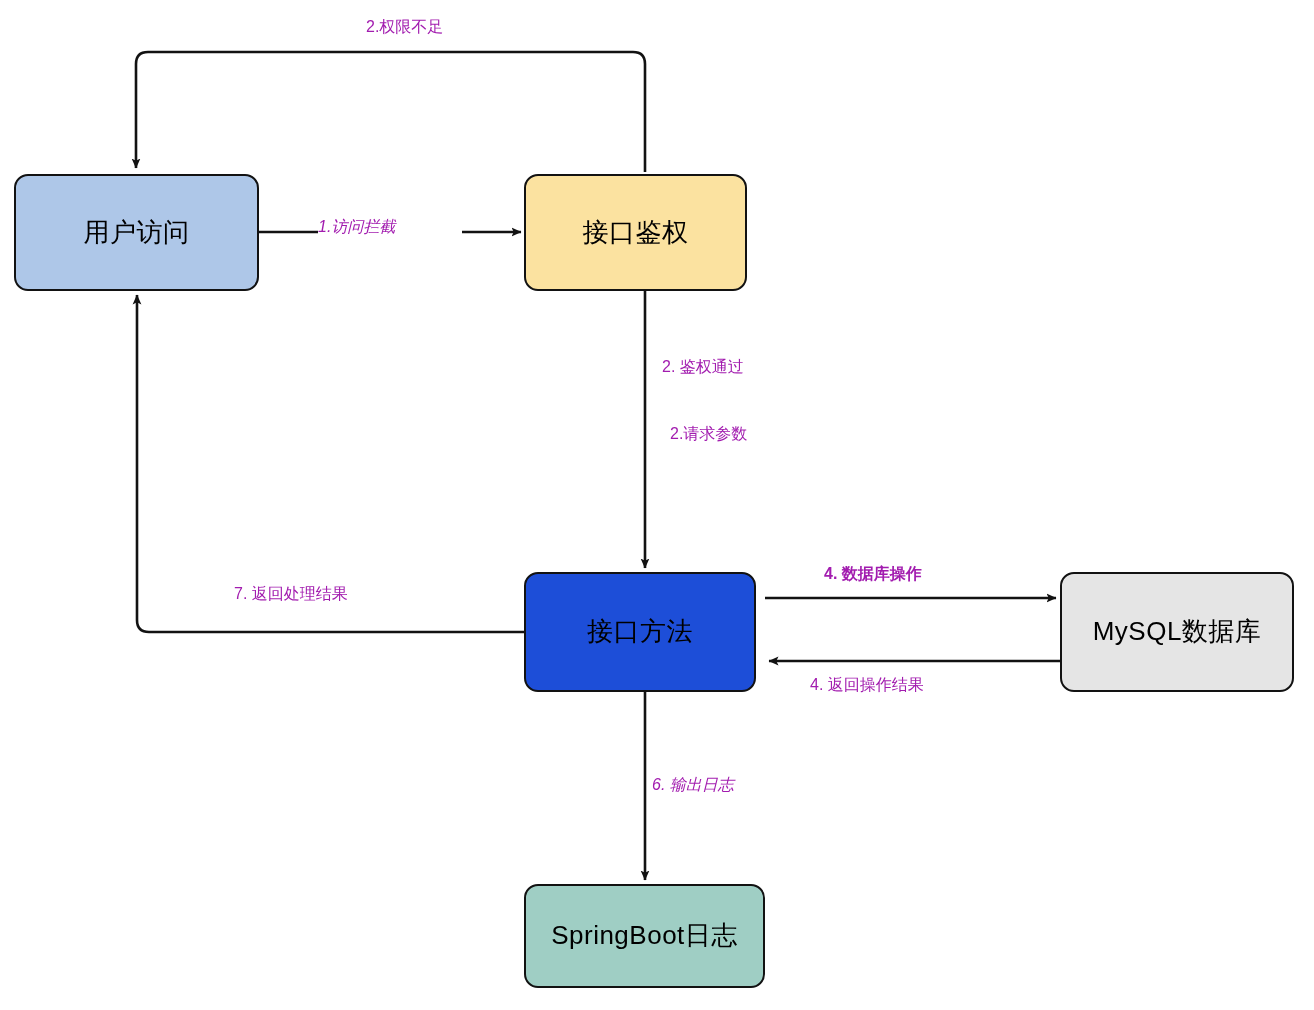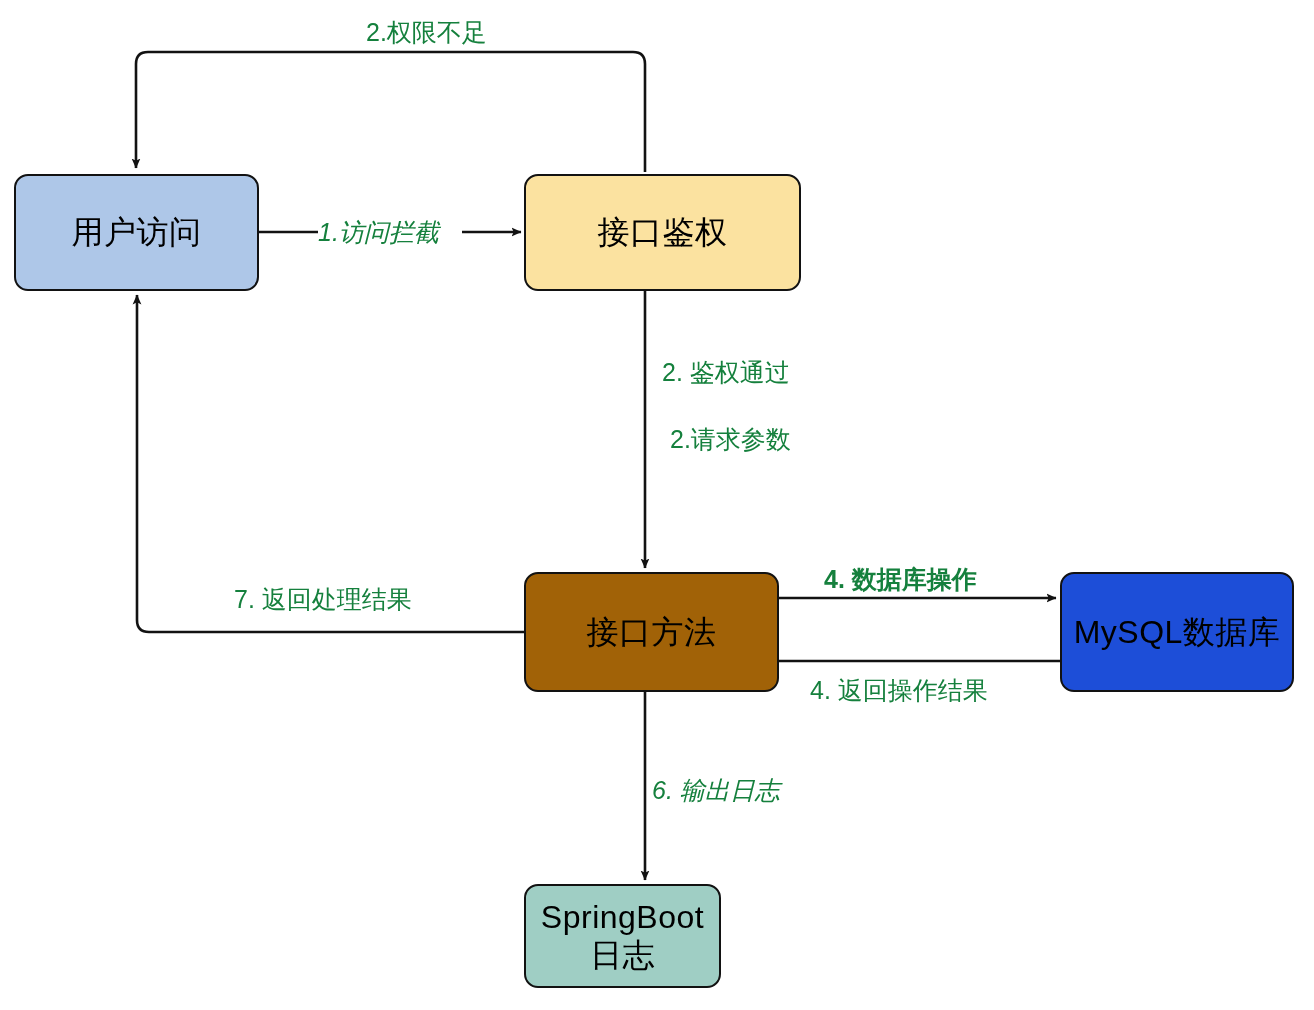--- a/index.html
+++ b/index.html
@@ -27,29 +27,29 @@
   .node-box {
     position: absolute;
     box-sizing: border-box;
     border: 2px solid #121212;
     border-radius: 14px;
     display: flex;
     align-items: center;
     justify-content: center;
     text-align: center;
     color: #000000;
-    font-size: 32px;
+    font-size: 26px;
     line-height: 1.2;
     letter-spacing: 0.5px;
     font-family: "Liberation Sans", "DejaVu Sans", sans-serif;
   }
   .edge-label {
     position: absolute;
-    color: #15803d;
-    font-size: 25px;
+    color: #a21caf;
+    font-size: 16px;
     line-height: 1.15;
     white-space: nowrap;
     background: #ffffff;
     font-family: "Liberation Sans", "DejaVu Sans", sans-serif;
   }
   .edge-label.no-bg {
     background: transparent;
   }
 </style>
 </head>
@@ -89,27 +89,27 @@
       <path d="M645,692 L645,880" fill="none" stroke="#121212" stroke-width="2.6" marker-end="url(#arrowhead)"></path>
     </g>
 
     <g>
       <path d="M524,632 L149,632 Q137,632 137,620 L137,295" fill="none" stroke="#121212" stroke-width="2.6" marker-end="url(#arrowhead)"></path>
     </g>
   </svg>
 
   <div class="node-box" id="node-user-access" style="left:14px; top:174px; width:245px; height:117px; background:#aec7e8;">用户访问</div>
 
-  <div class="node-box" id="node-interface-auth" style="left:524px; top:174px; width:277px; height:117px; background:#fbe2a0;">接口鉴权</div>
+  <div class="node-box" id="node-interface-auth" style="left:524px; top:174px; width:223px; height:117px; background:#fbe2a0;">接口鉴权</div>
 
-  <div class="node-box" id="node-interface-method" style="left:524px; top:572px; width:255px; height:120px; background:#a16207;">接口方法</div>
+  <div class="node-box" id="node-interface-method" style="left:524px; top:572px; width:232px; height:120px; background:#1d4ed8;">接口方法</div>
 
-  <div class="node-box" id="node-mysql-database" style="left:1060px; top:572px; width:234px; height:120px; background:#1d4ed8;">MySQL数据库</div>
+  <div class="node-box" id="node-mysql-database" style="left:1060px; top:572px; width:234px; height:120px; background:#e5e5e5;">MySQL数据库</div>
 
-  <div class="node-box" id="node-springboot-log" style="left:524px; top:884px; width:197px; height:104px; background:#9fcec4;">SpringBoot日志</div>
+  <div class="node-box" id="node-springboot-log" style="left:524px; top:884px; width:241px; height:104px; background:#9fcec4;">SpringBoot日志</div>
 
   <div class="edge-label" style="left:318px; top:218px;font-style:italic;">1.访问拦截</div>
 
   <div class="edge-label no-bg" style="left:366px; top:18px;">2.权限不足</div>
 
   <div class="edge-label no-bg" style="left:662px; top:358px;">2. 鉴权通过</div>
 
   <div class="edge-label no-bg" style="left:670px; top:425px;">2.请求参数</div>
 
   <div class="edge-label no-bg" style="left:824px; top:565px;font-weight:bold;">4. 数据库操作</div>

